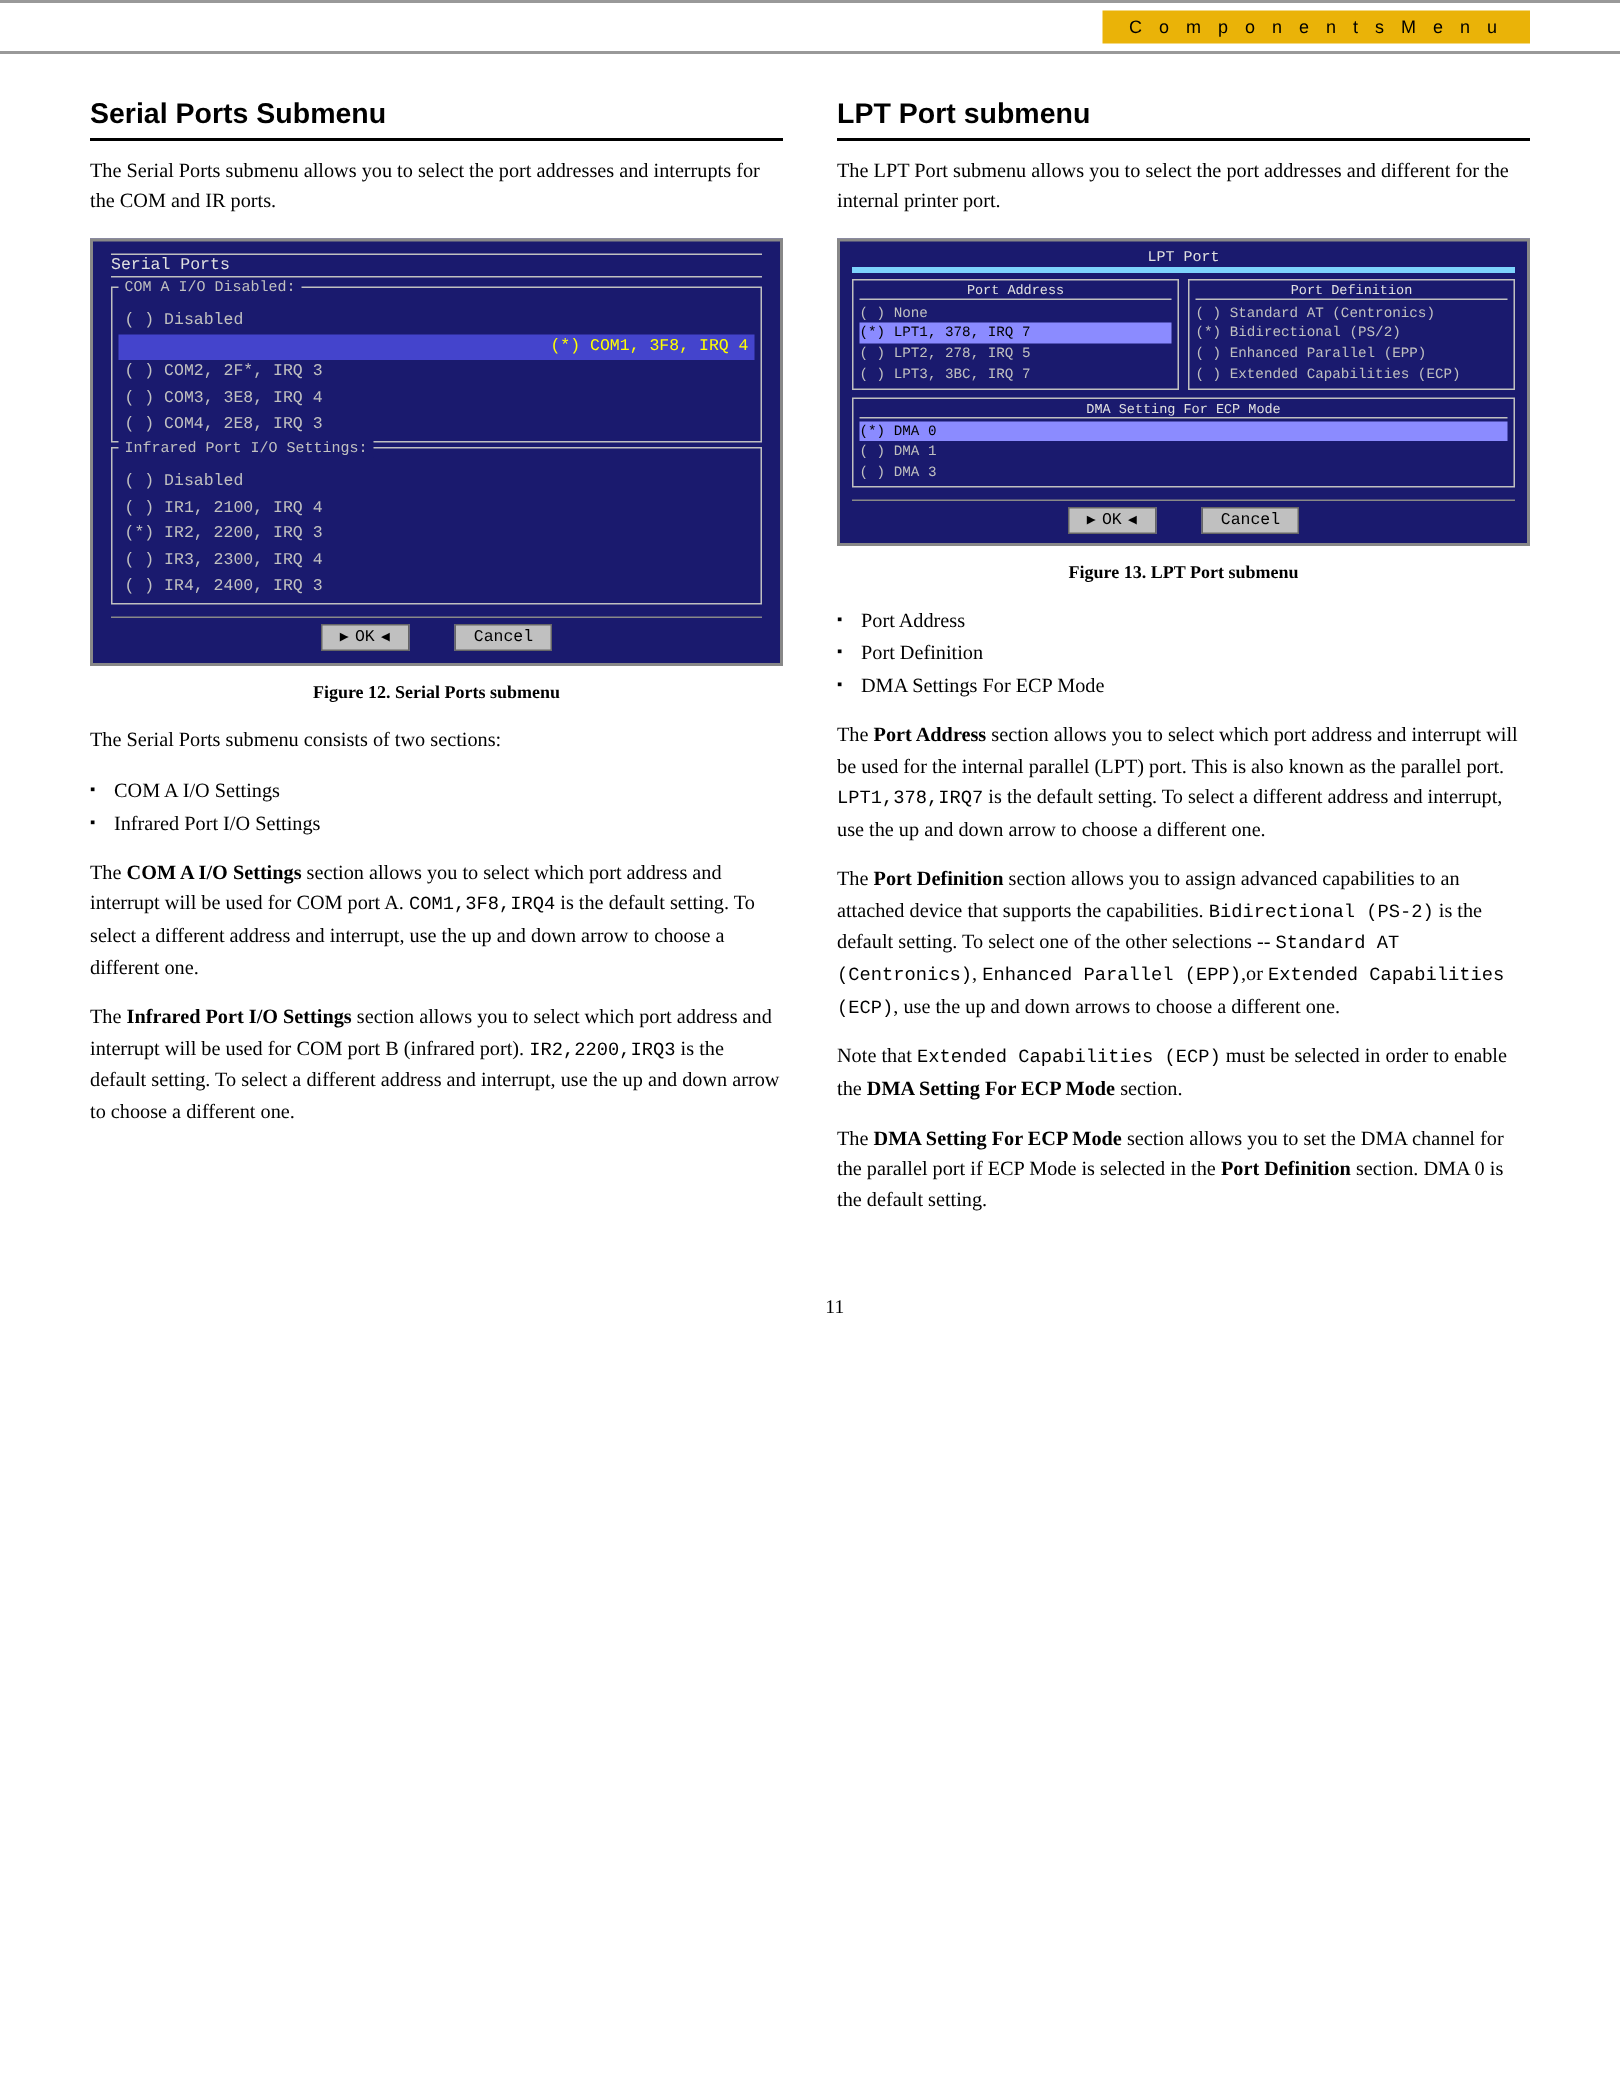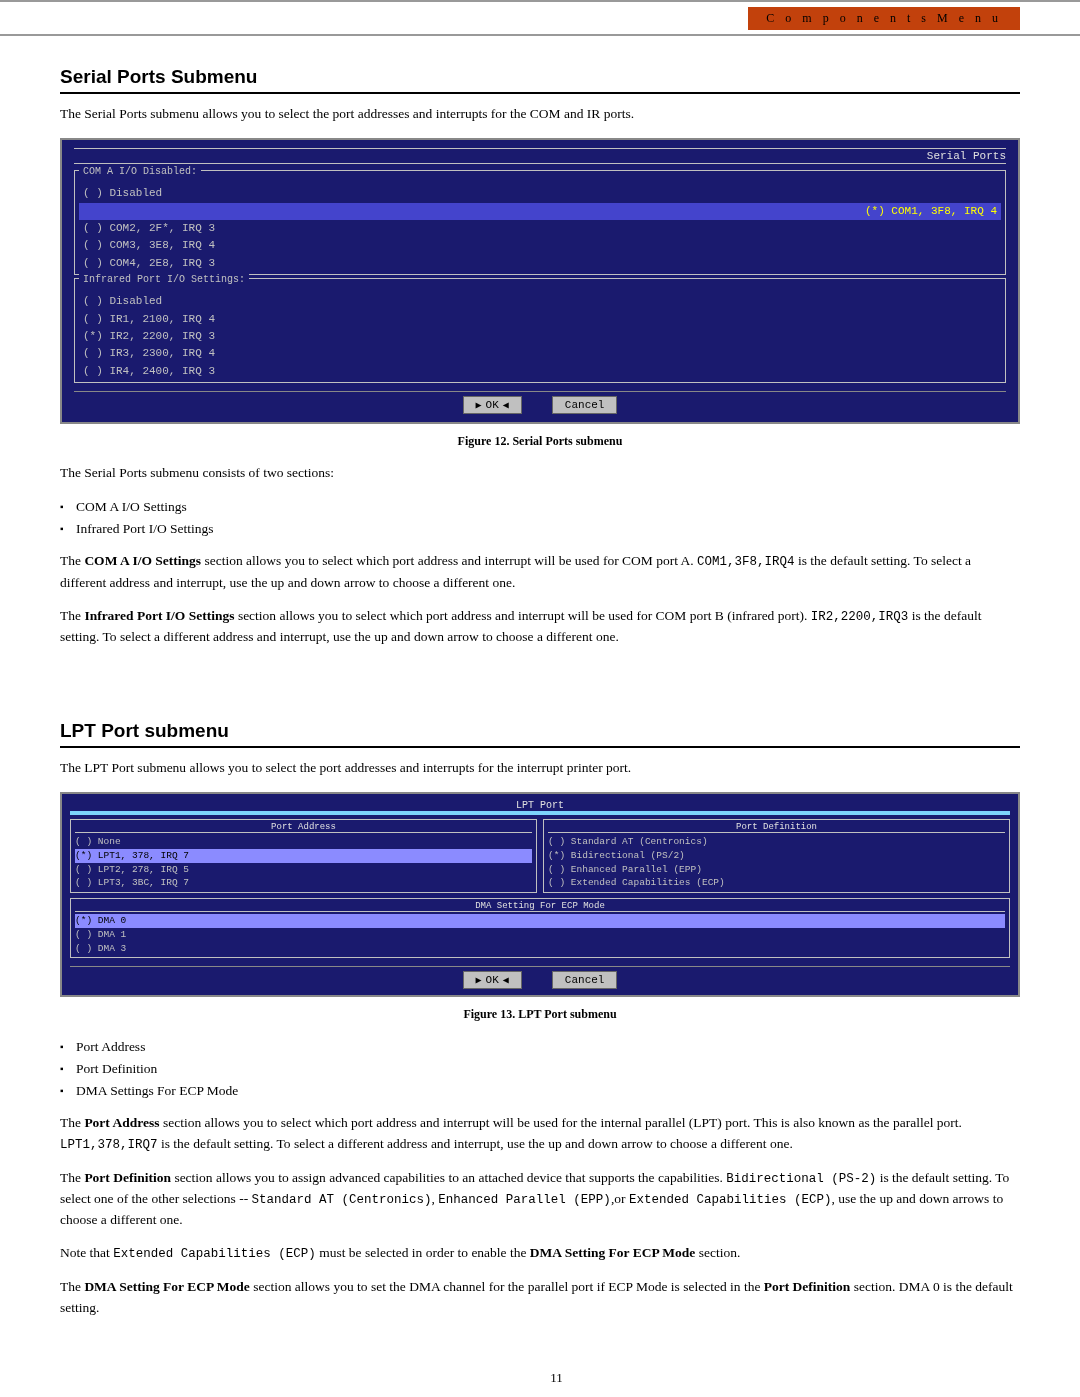--- a/index.html
+++ b/index.html
@@ -29,35 +29,35 @@
       display: flex;
       justify-content: flex-end;
       align-items: center;
       border-top: 2px solid #999;
       border-bottom: 2px solid #999;
       padding-right: 60px;
       margin-bottom: 30px;
     }
 
     .header-title {
-      font-family: Liberation Serif, serif;
+      font-family: Liberation Sans, sans-serif;
       font-size: 12px;
       letter-spacing: 4px;
       color: #000;
-      background: #c2410c;
+      background: #eab308;
       padding: 4px 18px;
       font-weight: normal;
     }
 
     
     .content-area {
       display: flex;
-      flex-direction: column;
+      flex-direction: row;
       padding: 0 60px;
-      gap: 60px;
+      gap: 36px;
     }
 
     .left-column {
       flex: 1;
       min-width: 0;
     }
 
     .right-column {
       flex: 1;
       min-width: 0;
@@ -85,21 +85,21 @@
       color: #c0c0c0;
       font-family: 'Courier New', Courier, monospace;
       font-size: 11px;
       padding: 8px 12px;
       margin-bottom: 10px;
       border: 2px solid #888;
       position: relative;
     }
 
     .bios-screen .screen-title {
-      text-align: right;
+      text-align: left;
       border-top: 1px solid #c0c0c0;
       border-bottom: 1px solid #c0c0c0;
       padding: 1px 0;
       margin-bottom: 6px;
       font-size: 11px;
       color: #e0e0e0;
     }
 
     .bios-option {
       padding: 1px 4px;
@@ -340,21 +340,21 @@
       <p class="body-text">
         The <b>Infrared Port I/O Settings</b> section allows you to select which port address and interrupt will be used for COM port B (infrared port). <code>IR2,2200,IRQ3</code> is the default setting. To select a different address and interrupt, use the up and down arrow to choose a different one.
       </p>
 
     </div>
 
     <div class="right-column">
 
       <h2 class="section-heading">LPT Port submenu</h2>
 
-      <p class="intro-text">The LPT Port submenu allows you to select the port addresses and interrupts for the interrupt printer port.</p>
+      <p class="intro-text">The LPT Port submenu allows you to select the port addresses and different for the internal printer port.</p>
 
       <div class="lpt-screen">
         <div class="screen-title">LPT Port</div>
 
         <div class="lpt-two-col">
 
           <div class="lpt-col">
             <div class="lpt-col-title">Port Address</div>
             <div class="lpt-option">( ) None</div>
             <div class="lpt-option highlighted">(*) LPT1, 378, IRQ 7</div>

